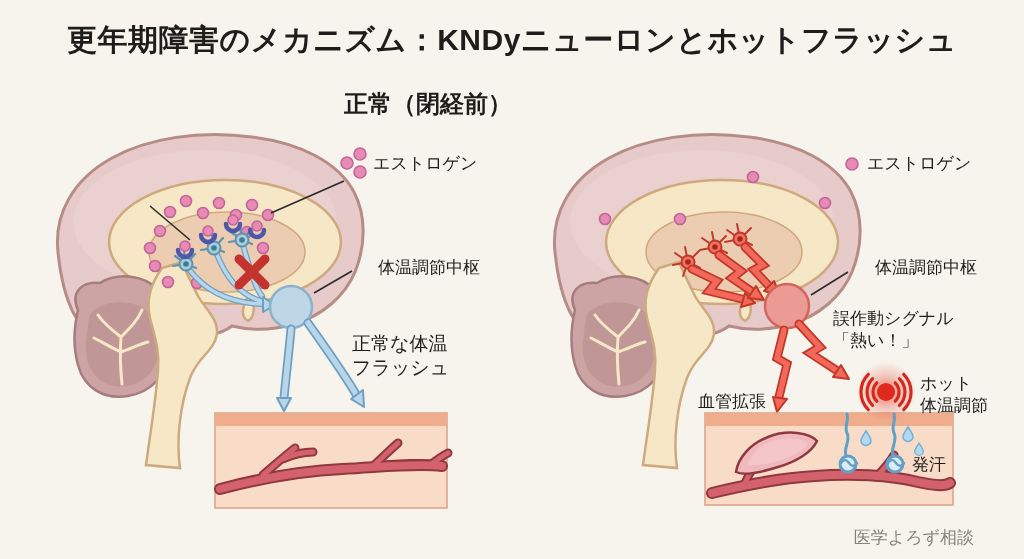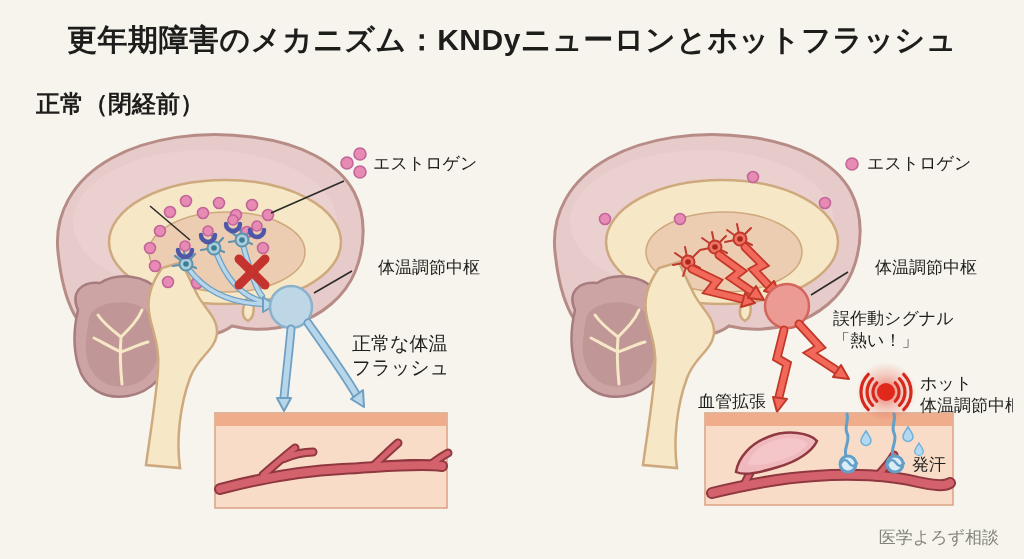--- a/index.html
+++ b/index.html
@@ -13,23 +13,23 @@
     --vessel_red:#d4626c; --vessel_edge:#8f3840; --bulge_fill:#f0b9bd;
     --skin_fill:#f9dcc7; --skin_strip:#f0ad8c; --skin_edge:#dba184;
     --brain_pink:#e7cbca; --brain_pink_inner:#ecd5d3; --brain_edge:#b78c86;
     --cream:#f6e8c6; --cream_edge:#cfa97e; --peach:#eccdb2;
     --cerebellum:#cda4a4; --cerebellum_inner:#c09697; --cerebellum_edge:#a67c7e;
     --sweat_blue:#63a0c8; --droplet_fill:#b3d9f2; --droplet_edge:#6fb0d8;
     --leader:#2b2b28; --watermark:#83837b;
   }
   html,body{margin:0;padding:0;}
   body{font-family:"Liberation Sans","DejaVu Sans",sans-serif;background:var(--background);}
-  .canvas{position:relative;width:988px;height:559px;background:var(--background);overflow:hidden;padding-left:25px;}
+  .canvas{position:relative;width:988px;height:559px;background:var(--background);overflow:hidden;}
   .title{position:absolute;left:0;top:20px;width:1024px;text-align:center;font-size:30px;font-weight:700;color:var(--text);letter-spacing:0.5px;}
-  .heading{position:absolute;top:88px;font-size:24px;font-weight:700;color:var(--text);text-align:left;margin-left:36px;}
+  .heading{position:absolute;top:88px;font-size:24px;font-weight:700;color:var(--text);text-align:right;}
   .heading.left{left:0;width:512px;}
   .heading.right{left:512px;width:477px;}
   .lbl{position:absolute;font-size:17px;font-weight:500;color:var(--text);line-height:1.28;white-space:nowrap;}
   .lbl.big{font-size:19px;}
   svg{position:absolute;left:0;top:0;}
   .watermark{position:absolute;right:14px;bottom:10px;font-size:17px;color:var(--watermark);font-family:Liberation Mono, monospace;}
   
   .cerebrum{fill:var(--brain_pink);stroke:var(--brain_edge);stroke-width:3;}
   .brain-inner{fill:var(--brain_pink_inner);}
   .cream{fill:var(--cream);stroke:var(--cream_edge);stroke-width:2.5;}

